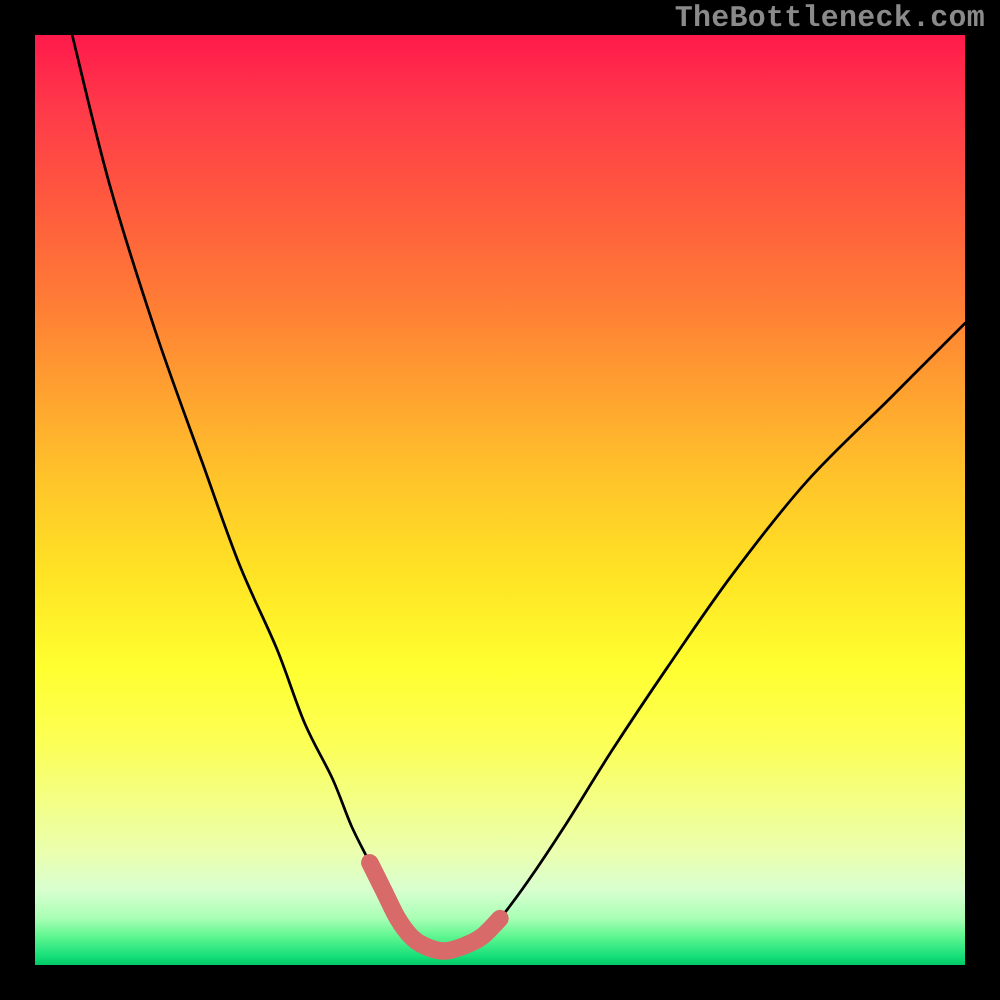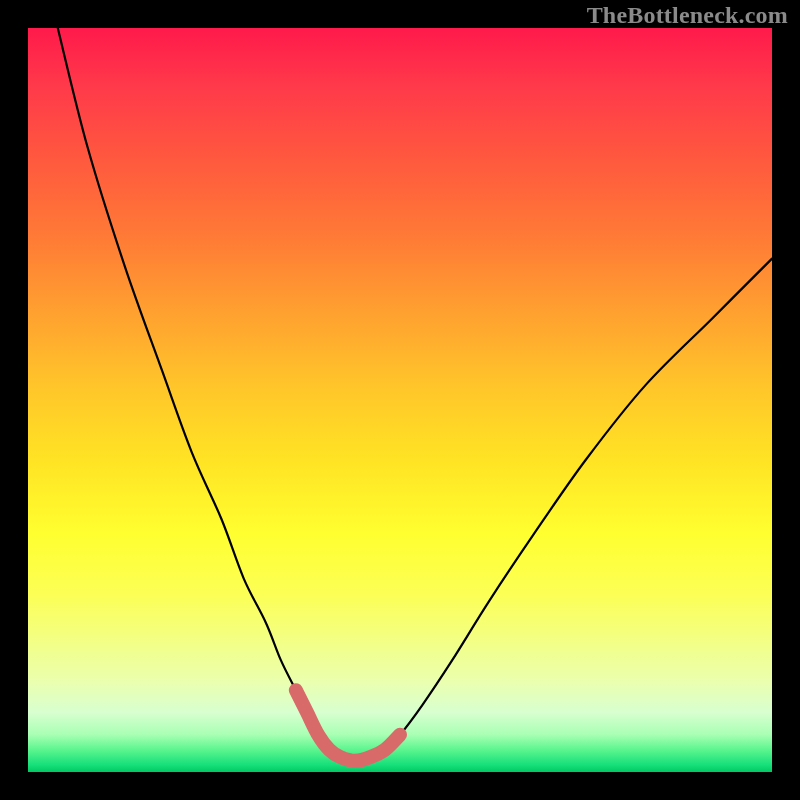--- a/index.html
+++ b/index.html
@@ -40,21 +40,21 @@
       #a8ffb4 95%,
       #5cf58f 97%,
       #18e07a 99%,
       #00c864 100%
     );
   }
   .watermark {
     position: absolute;
     top: 2px;
     right: 12px;
-    font-family: Liberation Serif, serif;
+    font-family: Liberation Mono, monospace;
     font-size: 24px;
     font-weight: 600;
     color: #8a8a8a;
     letter-spacing: 0.2px;
     user-select: none;
   }
   svg.curve {
     position: absolute;
     left: 0;
     top: 0;

